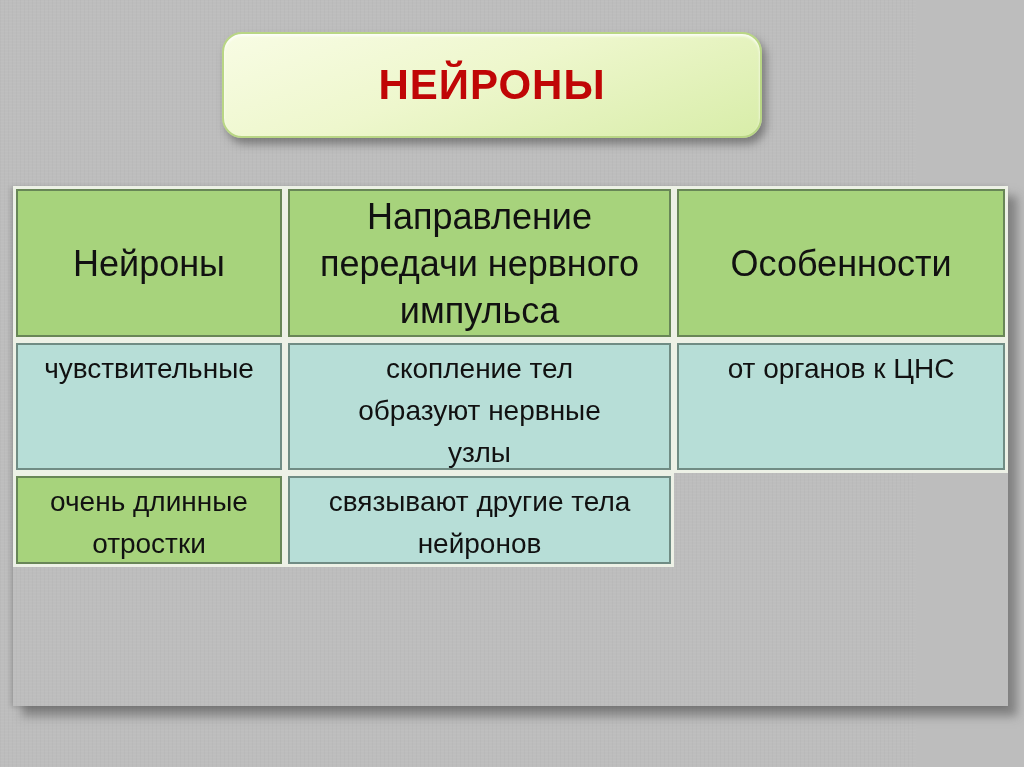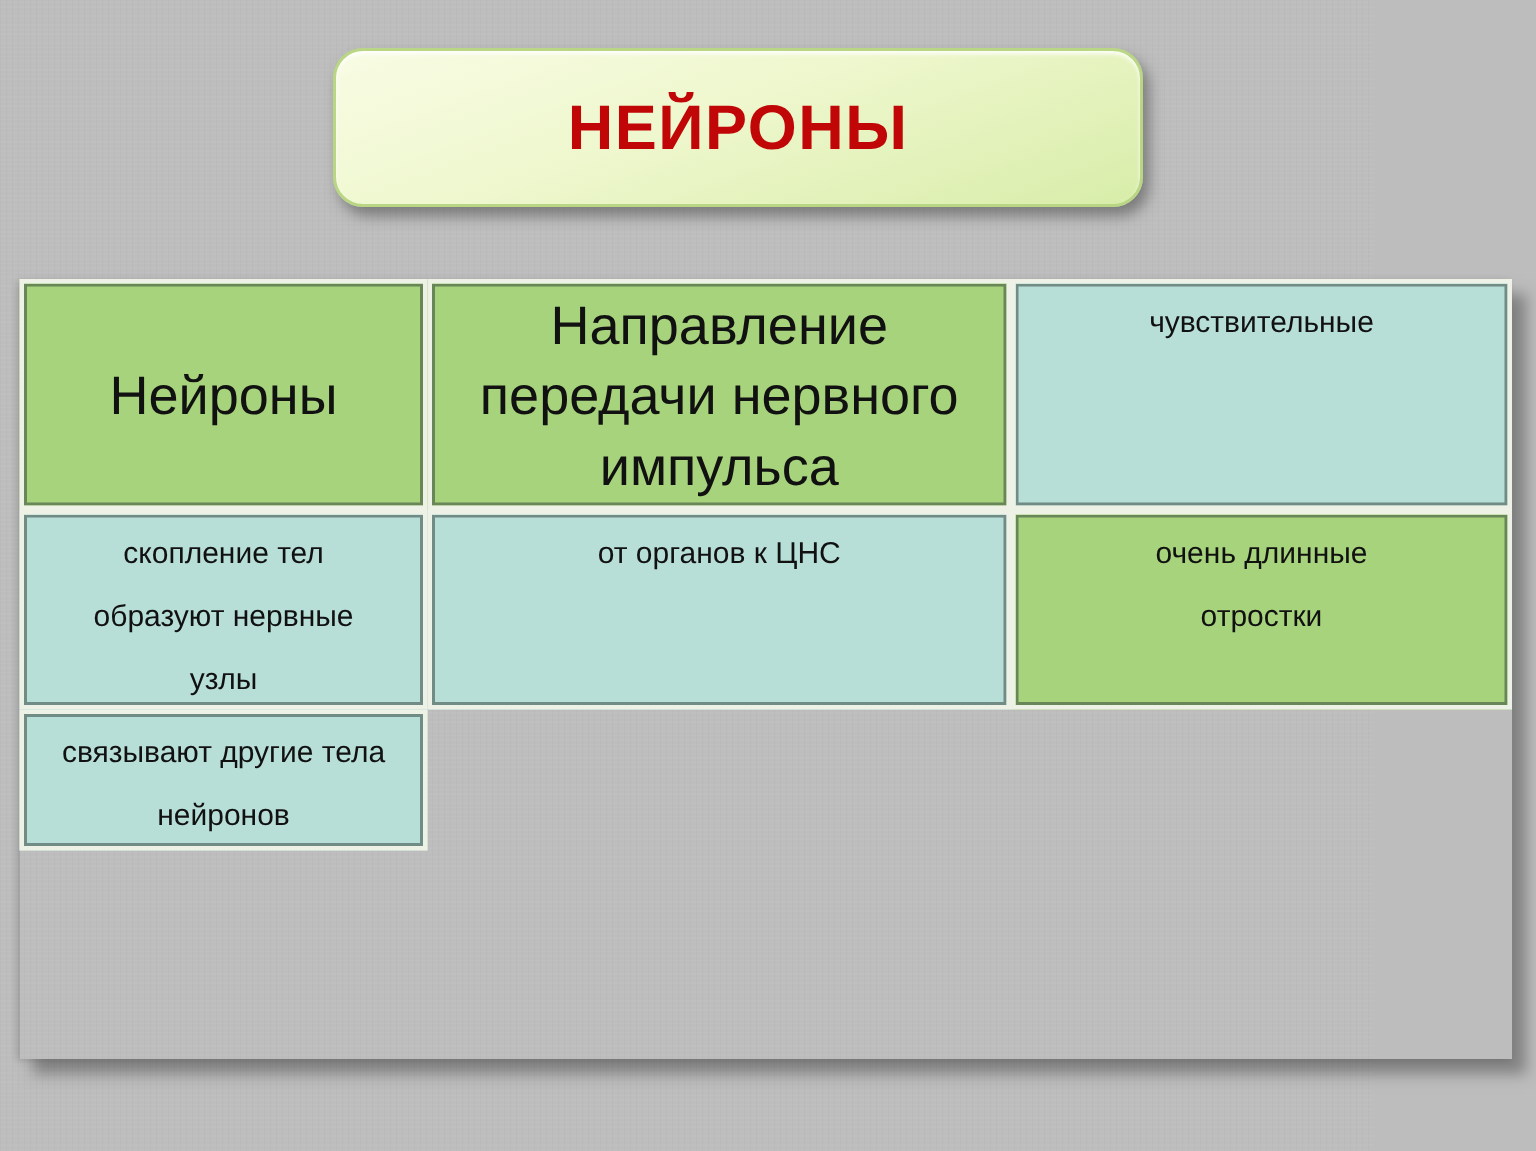--- a/index.html
+++ b/index.html
@@ -49,39 +49,40 @@
     overflow:hidden;
   }
   .cell.green{background:var(--cell-green,#a7d37c);}
   .cell.blue{background:var(--cell-blue,#b7ded7);}
   .cell.header{
     justify-content:center;
     font-weight:normal;font-size:36px;line-height:47px;
   }
   .cell.body{
     justify-content:flex-start;
-    font-size:20px;line-height:42px;
+    font-size:28px;line-height:42px;
     padding-top:5px;
   }
 </style>
 </head>
 <body>
 
 <div class="slide">
 
   <div class="title-box">
     <span class="title-text">НЕЙРОНЫ</span>
   </div>
 
   <div class="table-grid">
 
     <div class="cell green header">Нейроны</div>
     <div class="cell green header">Направление
 передачи нервного
 импульса</div>
+    <div class="cell green header">Особенности</div>
 
     <div class="cell blue body">чувствительные</div>
     <div class="cell blue body">скопление тел
 образуют нервные
 узлы</div>
     <div class="cell blue body">от органов к ЦНС</div>
 
     <div class="cell green body">очень длинные
 отростки</div>
 

